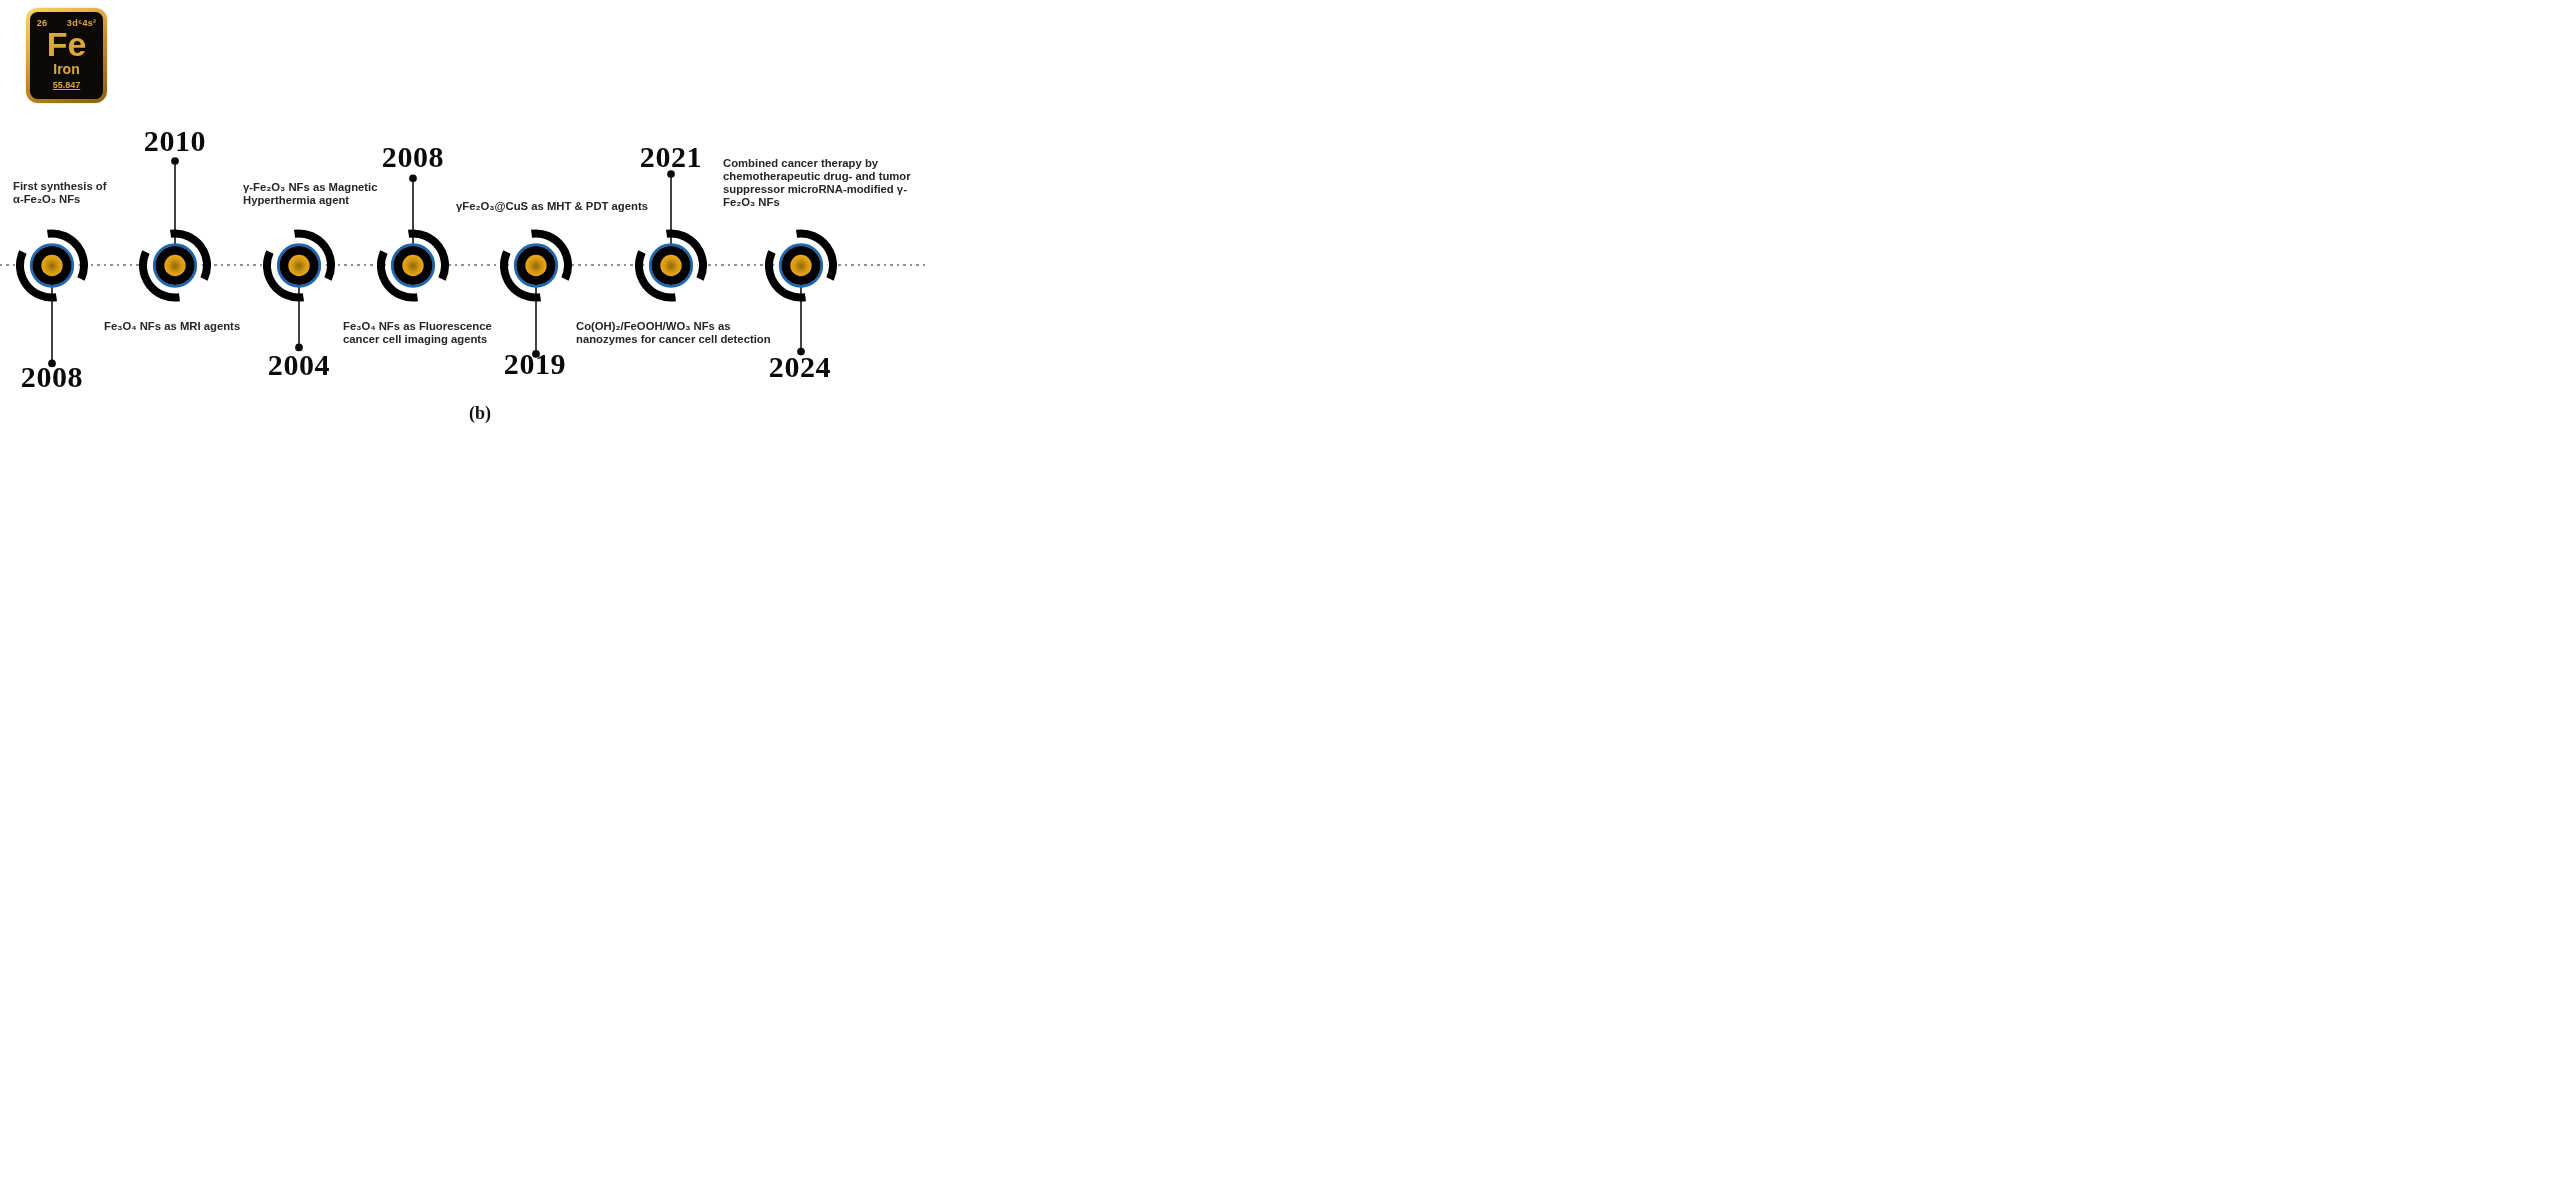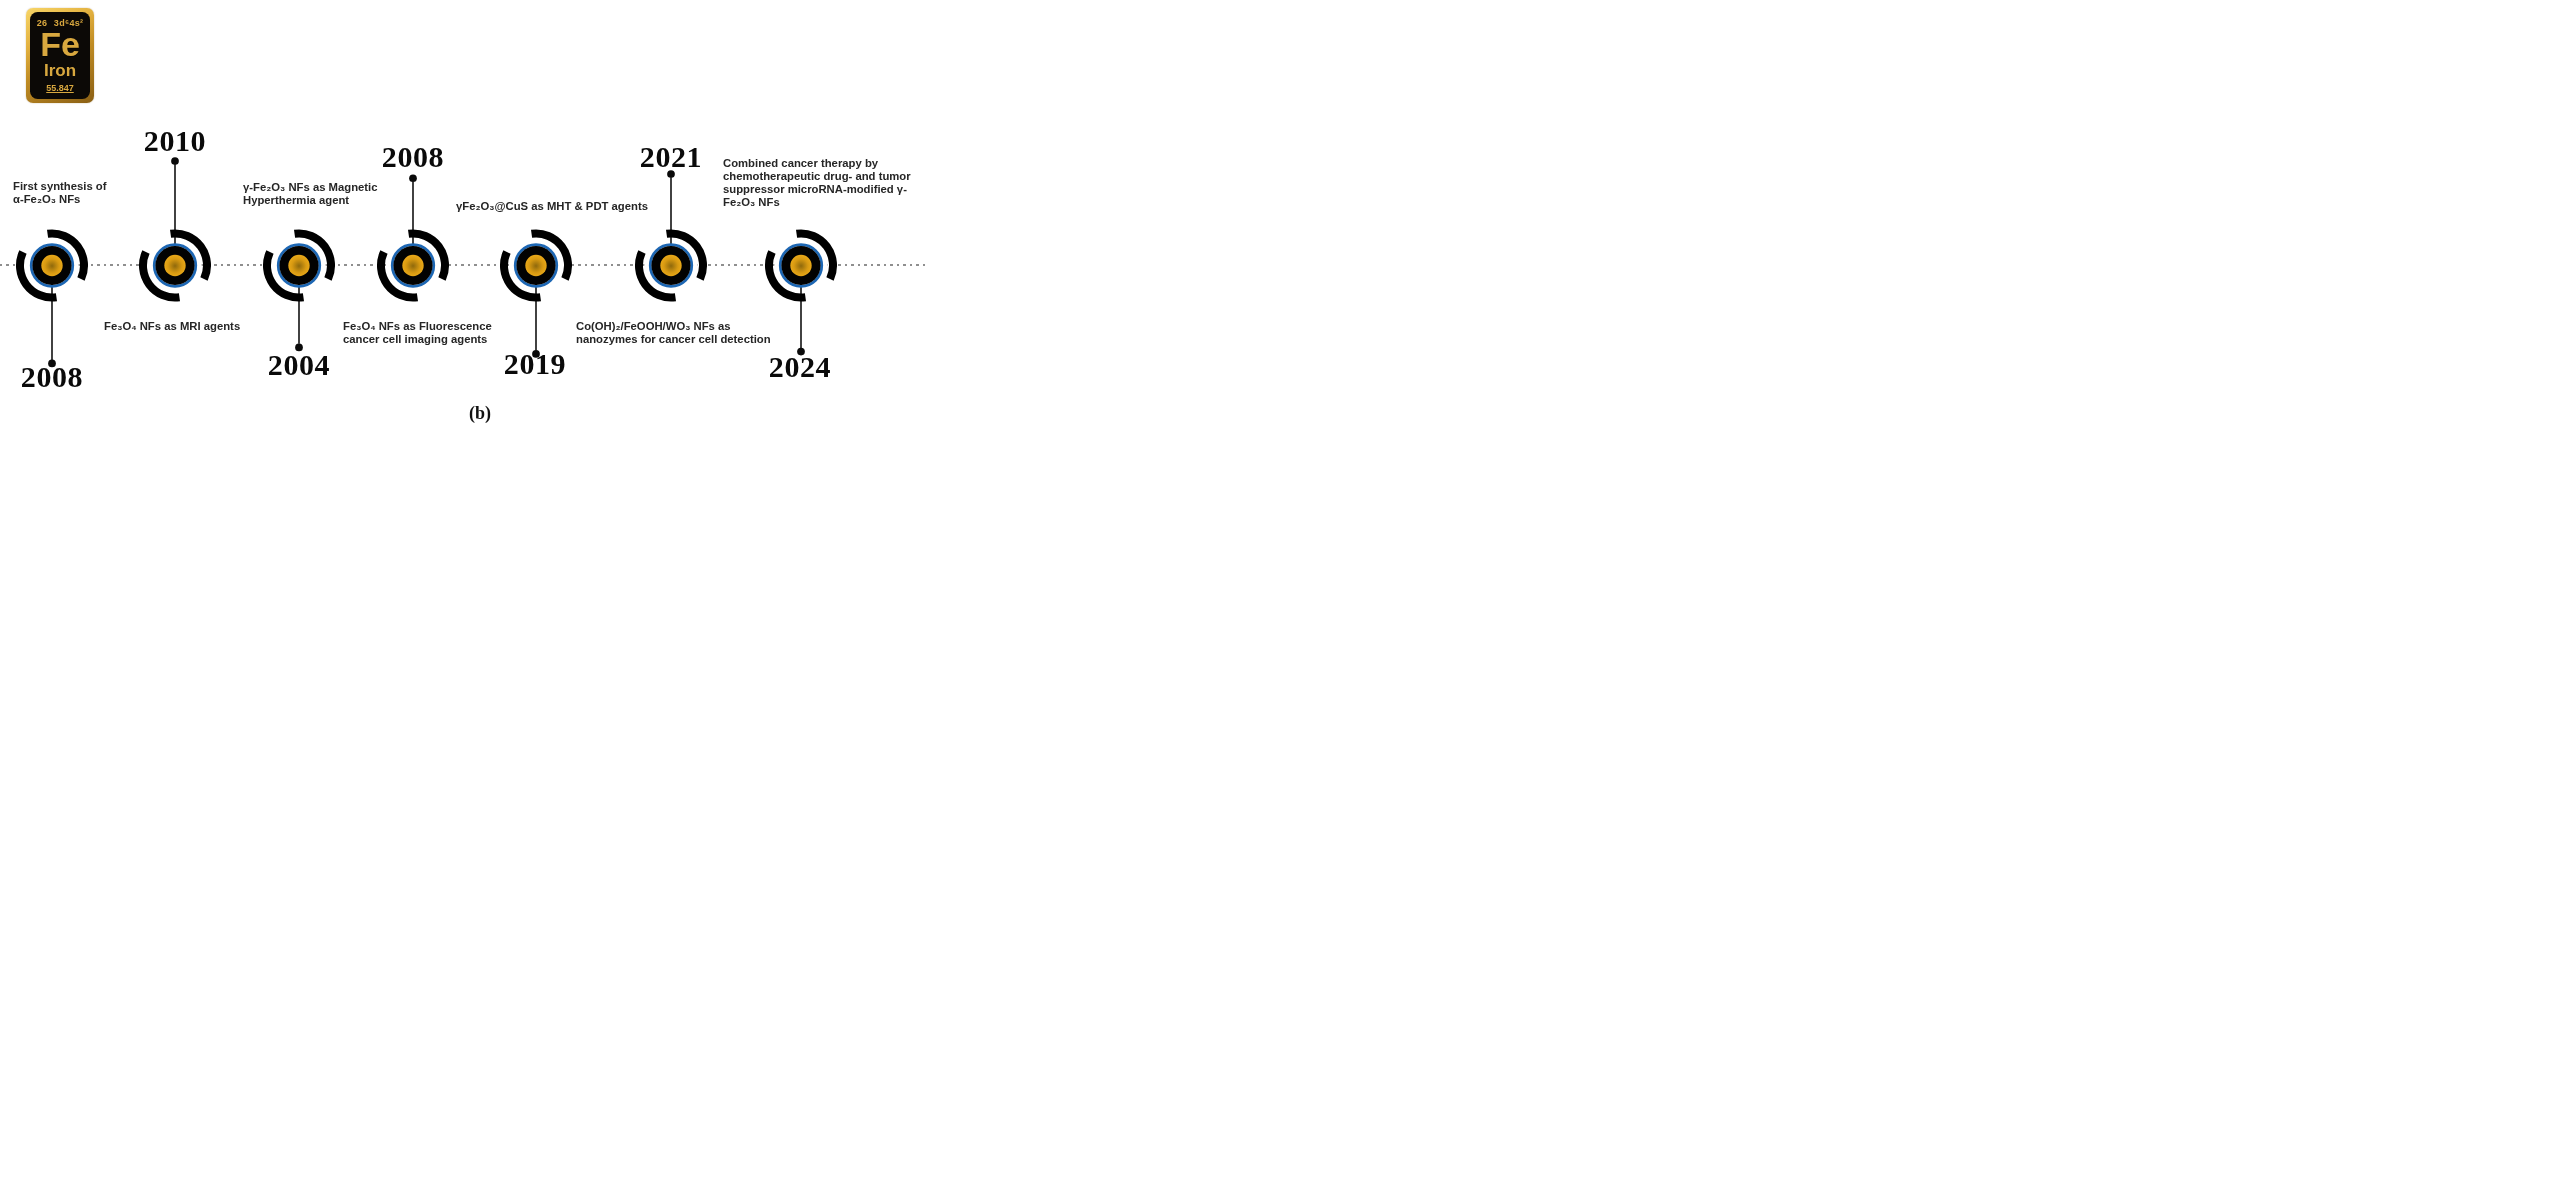--- a/index.html
+++ b/index.html
@@ -7,40 +7,40 @@
     position:relative;
     width:927px;height:433px;
     background:#ffffff;
     overflow:hidden;
     font-family:"Liberation Sans","DejaVu Sans",sans-serif;
   }
 
   
   .fe-tile{
     position:absolute;left:26px;top:8.3px;
-    width:68px;height:95px;
-    border-radius:7px;
+    width:81px;height:95px;
+    border-radius:12px;
     background:linear-gradient(150deg,#f8d668 0%,#e3b13f 30%,#c08c24 55%,#8a5f14 100%);
     padding:4.2px;box-sizing:border-box;
     box-shadow:0 0 1.2px rgba(120,85,10,.6);
   }
   .fe-tile-inner{
     width:100%;height:100%;
     background:#0c0906;
     border-radius:7.7px;
     color:#d9a83f;
     font-weight:bold;
     position:relative;
     box-sizing:border-box;
     padding:5.3px 6.5px 0 6.5px;
   }
   .fe-top-row{display:flex;justify-content:space-between;font-size:9px;letter-spacing:0.3px;}
   .fe-symbol{text-align:center;font-size:34px;line-height:.98;margin-top:0.6px;
     text-shadow:0 0.6px 0.6px rgba(0,0,0,.7);}
-  .fe-name{text-align:center;font-size:17px;line-height:1.05;margin-top:0.6px;}
+  .fe-name{text-align:center;font-size:14px;line-height:1.05;margin-top:0.6px;}
   .fe-mass{text-align:center;font-size:9px;margin-top:3px;text-decoration:underline;}
 
   
   .axis{
     position:absolute;left:0;top:264px;width:927px;height:2.4px;
     background:repeating-linear-gradient(90deg,#8f8f8f 0 2.4px,transparent 2.4px 6.5px);
   }
 
   
   .node-svg{position:absolute;top:129px;width:74px;height:273px;}

